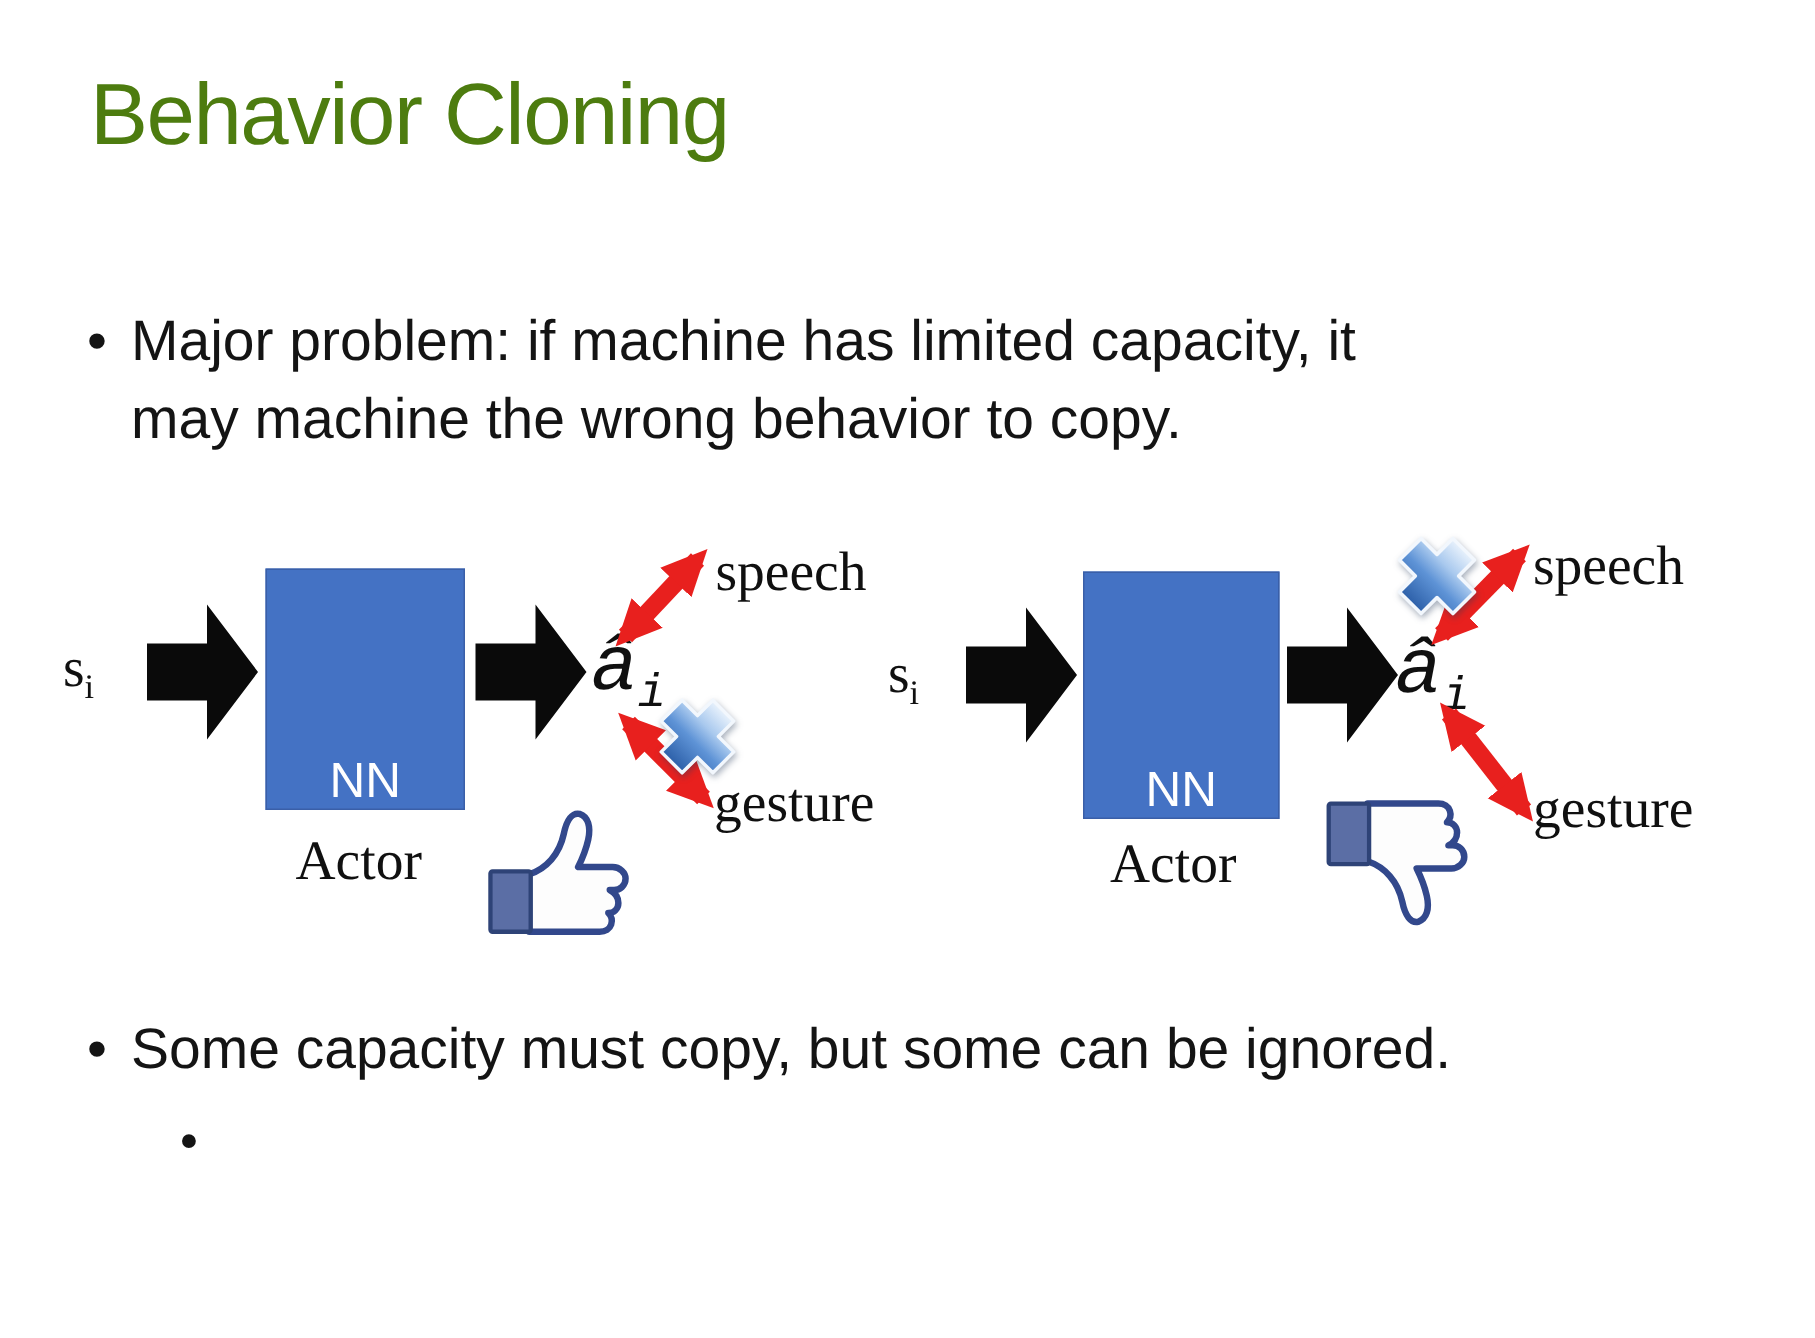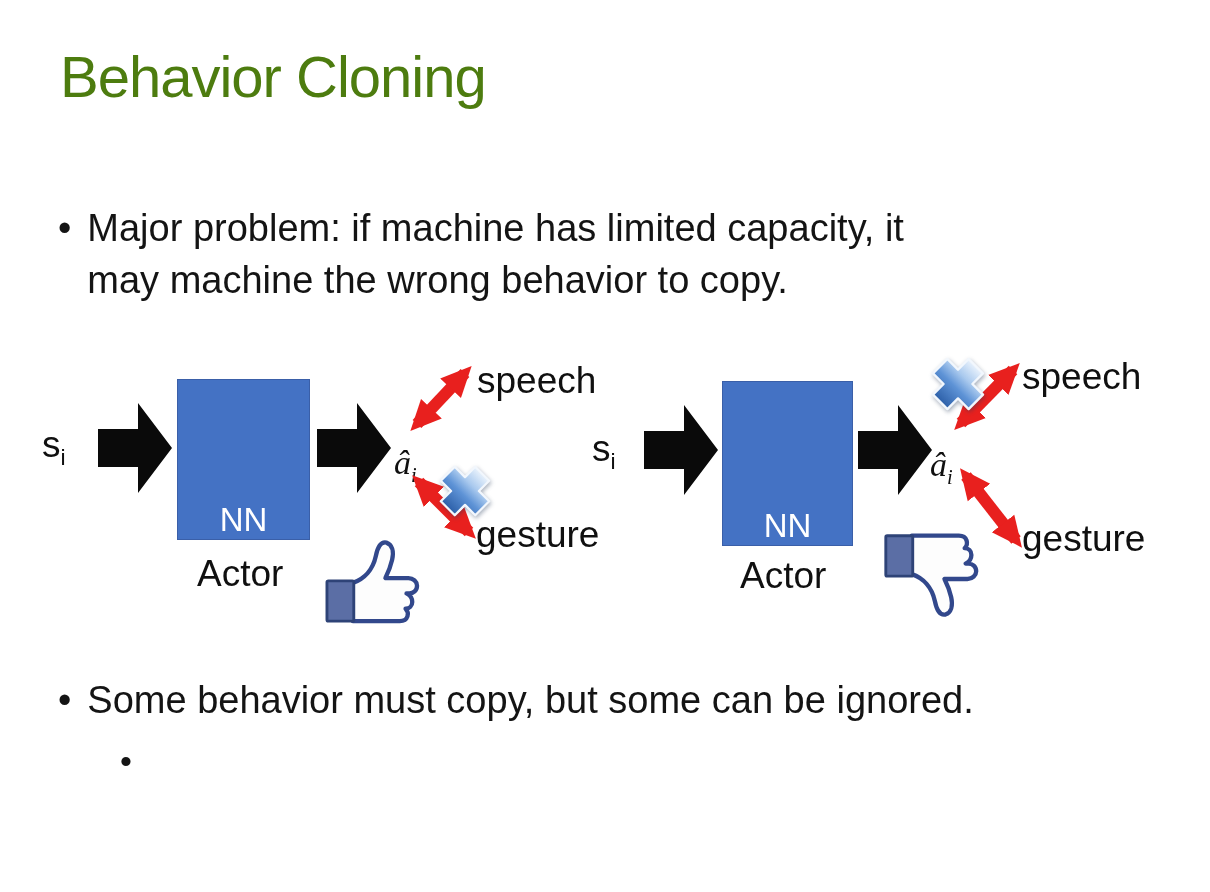--- a/index.html
+++ b/index.html
@@ -11,23 +11,23 @@
     position:absolute;left:60px;top:44px;font-size:58px;line-height:1.15;
     letter-spacing:-1px;color:#4d7c0f;white-space:nowrap;
   }
   .bullet{position:absolute;display:flex;font-size:38px;line-height:1.38;color:#141414;}
   .bullet .dot{flex:0 0 auto;margin-right:16px;}
   .bullet-1{left:58px;top:202px;width:860px;}
   .bullet-2{left:58px;top:674px;width:1120px;}
   .bullet-sub{left:120px;top:738px;width:1040px;font-size:34px;}
   .bullet-sub .dot{margin-right:14px;}
 
-  .lbl{position:absolute;font-size:37px;color:#101010;white-space:nowrap;}
+  .lbl{position:absolute;font-size:37px;color:#101010;white-space:nowrap;font-family:Liberation Serif, serif;}
   .lbl sub{font-size:0.62em;line-height:0;}
-  .math{font-family:Liberation Serif, serif;font-style:italic;font-size:34px;margin-top:28px;}
+  .math{font-family:Liberation Mono, monospace;font-style:italic;font-size:52px;}
   .math sub{font-size:0.6em;font-style:italic;}
 
   .nn-box{
     position:absolute;background:#4472C4;border:1px solid #3A5FA8;
     display:flex;align-items:flex-end;justify-content:center;
     color:#ffffff;font-size:33px;
   }
   .l-nn{left:177px;top:379px;width:131px;height:159px;}
   .r-nn{left:722px;top:381px;width:129px;height:163px;}
 
@@ -161,20 +161,20 @@
   <div class="lbl abs r-ge">gesture</div>
 
   <div class="lbl abs r-actor">Actor</div>
 
   <svg class="abs r-thumb" width="100" height="94" viewBox="0 0 104 96">
     <use href="#thumbShape" transform="scale(1,-1) translate(0,-96)"></use>
   </svg>
 
   <div class="bullet bullet-2">
     <span class="dot">•</span>
-    <span>Some behavior must copy, but some can be ignored.</span>
+    <span>Some capacity must copy, but some can be ignored.</span>
   </div>
 
   <div class="bullet bullet-sub">
     <span class="dot">•</span>
   </div>
 
 </div>
 
 </body></html>

